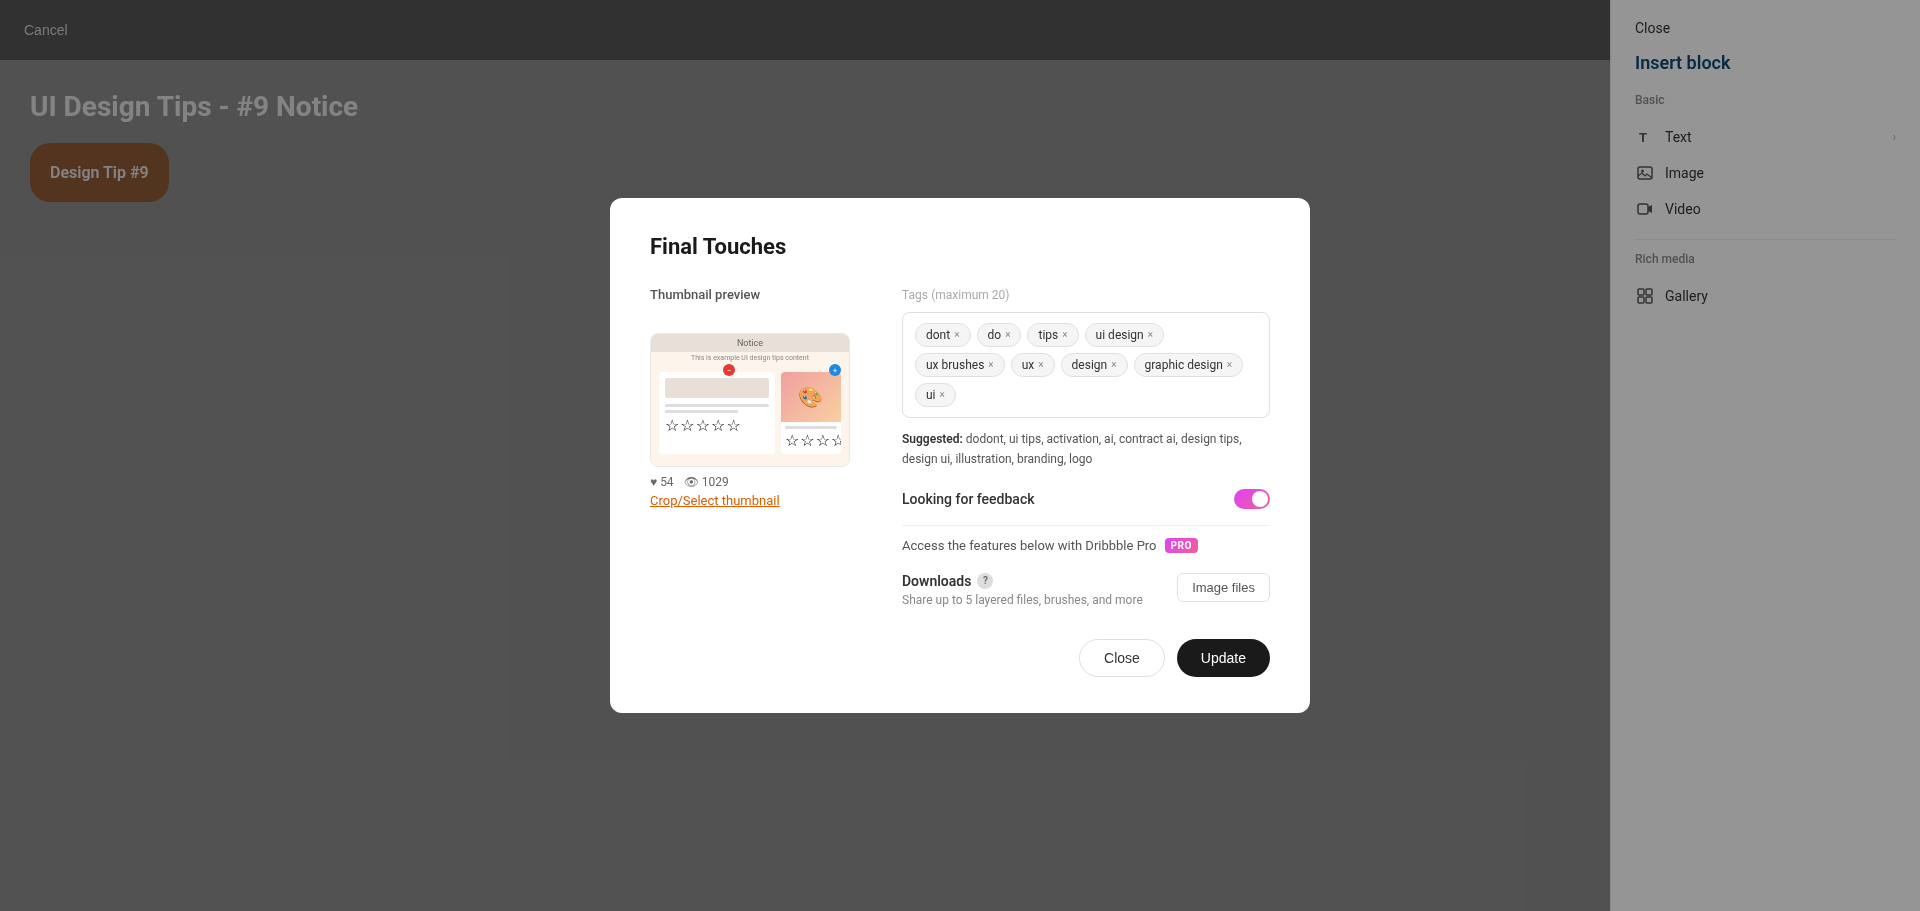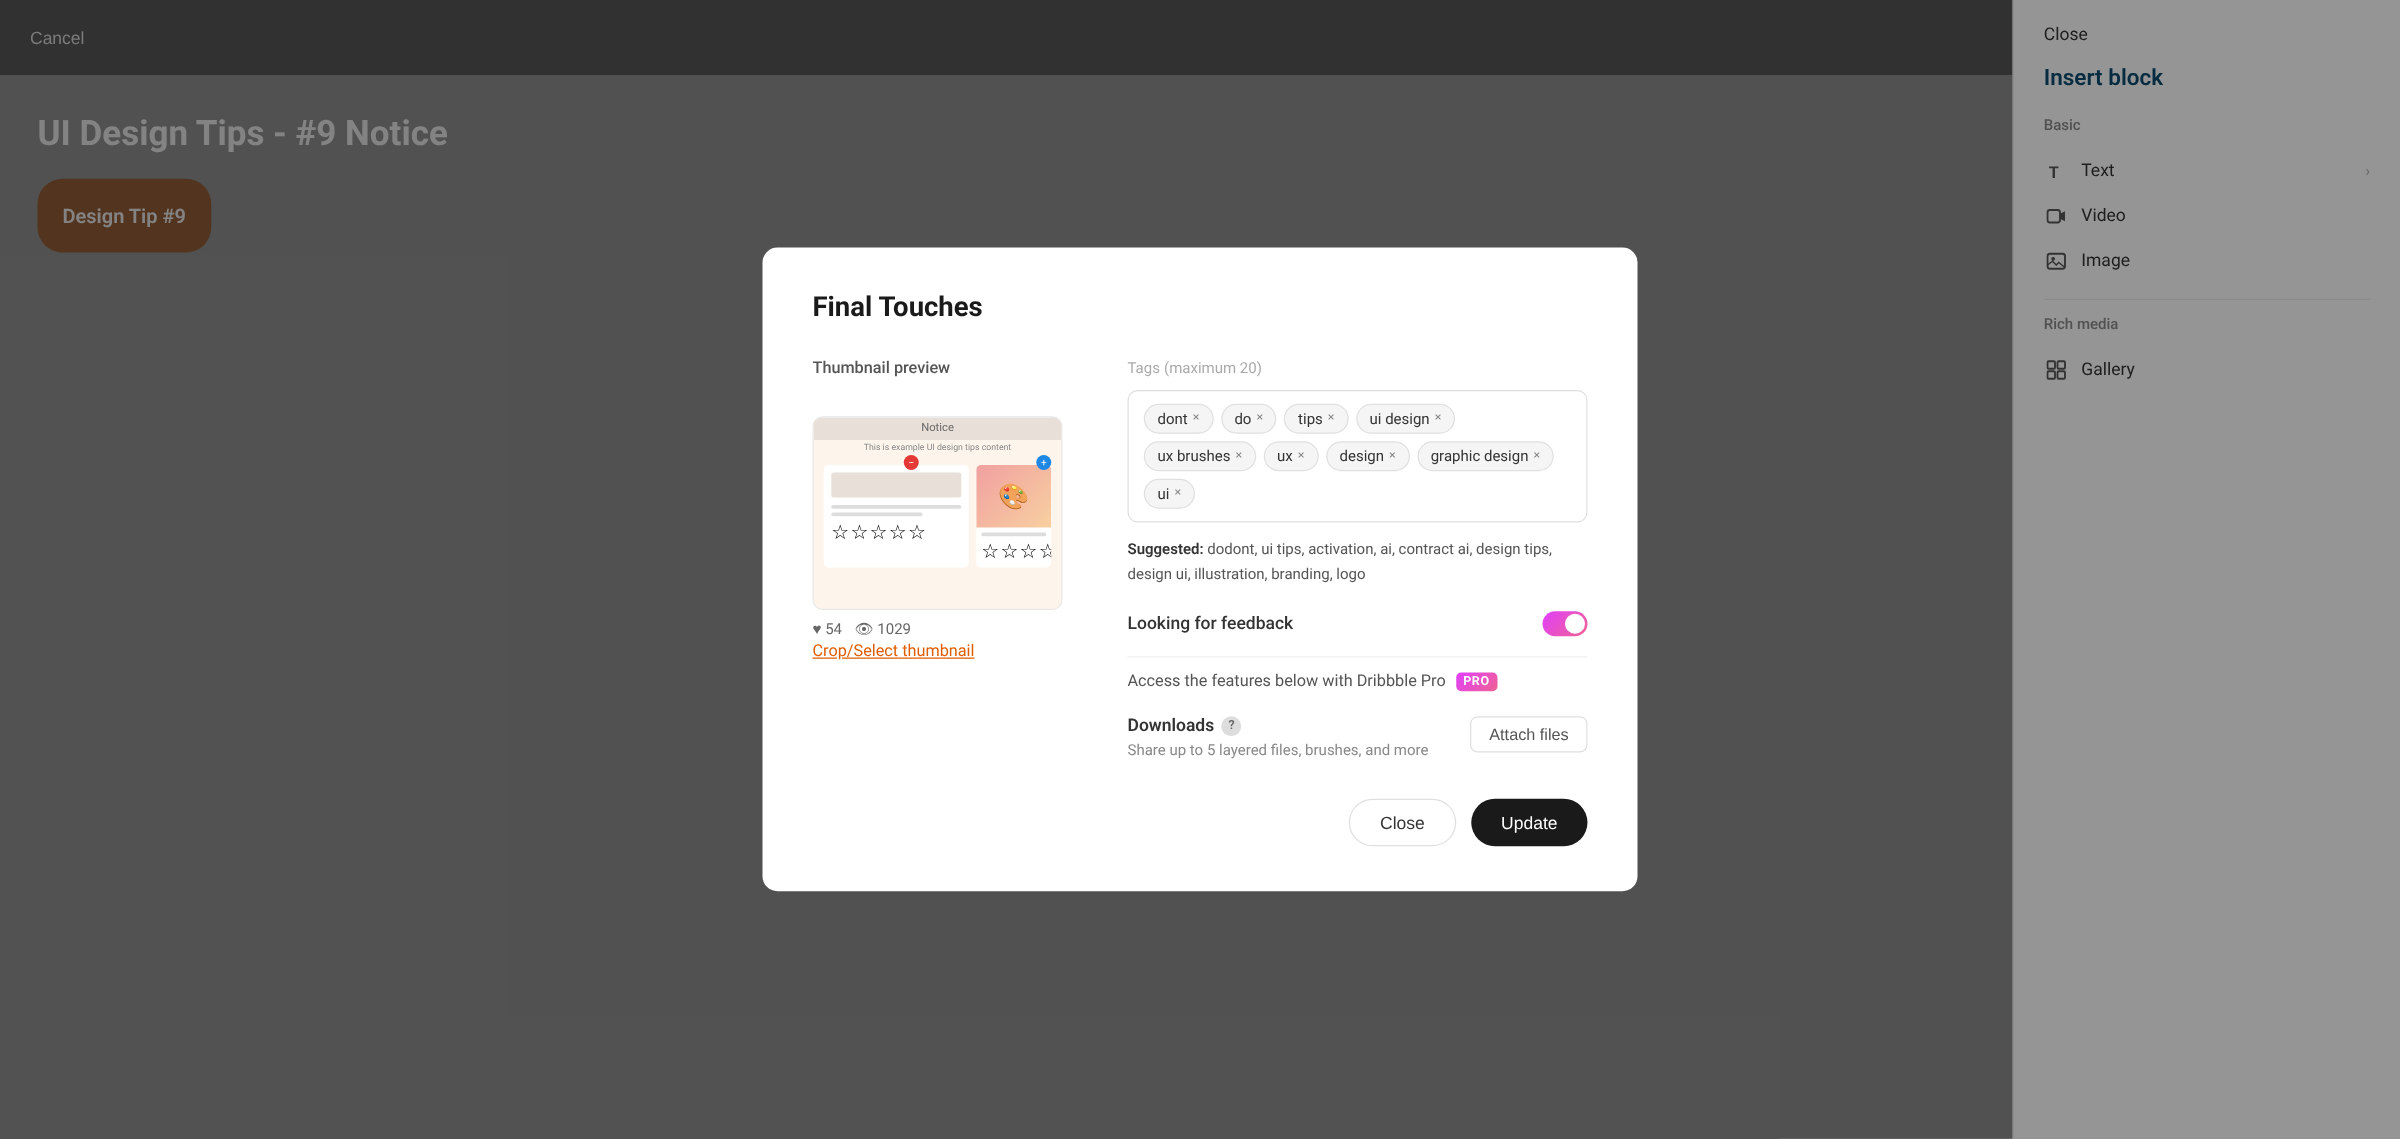--- a/index.html
+++ b/index.html
@@ -184,21 +184,21 @@
 
     .section-label {
       font-size: 13px;
       color: #555;
       margin-bottom: 28px;
       font-weight: 500;
     }
 
     .thumbnail-preview {
       width: 200px;
-      height: 155px;
+      height: 134px;
       background: #fdf5ec;
       border-radius: 8px;
       overflow: hidden;
       position: relative;
       margin-bottom: 8px;
       border: 1px solid #e8e8e8;
       margin-top: 31px;
     }
 
     .thumb-header {
@@ -519,36 +519,36 @@
           <text x="2" y="13" font-size="13" font-weight="700" fill="#555">T</text>
         </svg>
     </div>
     <span class="sidebar-item-label">Text</span>
     <span class="sidebar-item-arrow">›</span>
   </div>
 
   <div class="sidebar-item">
     <div class="sidebar-item-icon">
       <svg width="16" height="16" viewBox="0 0 16 16" fill="none">
-          <rect x="1" y="3" width="10" height="10" rx="2" stroke="#555" stroke-width="1.5" fill="none"></rect>
-          <path d="M11 6l4-2v8l-4-2V6z" fill="#555"></path>
-        </svg>
-    </div>
-    <span class="sidebar-item-label">Video</span>
-  </div>
-
-  <div class="sidebar-item">
-    <div class="sidebar-item-icon">
-      <svg width="16" height="16" viewBox="0 0 16 16" fill="none">
           <rect x="1" y="2" width="14" height="12" rx="2" stroke="#555" stroke-width="1.5" fill="none"></rect>
           <circle cx="5.5" cy="6" r="1.5" fill="#555"></circle>
           <path d="M1 11l4-3 3 3 2-2 5 4" stroke="#555" stroke-width="1.2" fill="none"></path>
         </svg>
     </div>
     <span class="sidebar-item-label">Image</span>
+  </div>
+
+  <div class="sidebar-item">
+    <div class="sidebar-item-icon">
+      <svg width="16" height="16" viewBox="0 0 16 16" fill="none">
+          <rect x="1" y="3" width="10" height="10" rx="2" stroke="#555" stroke-width="1.5" fill="none"></rect>
+          <path d="M11 6l4-2v8l-4-2V6z" fill="#555"></path>
+        </svg>
+    </div>
+    <span class="sidebar-item-label">Video</span>
   </div>
 
   <div class="sidebar-divider"></div>
 
   <div class="sidebar-section-label">Rich media</div>
 
   <div class="sidebar-item">
     <div class="sidebar-item-icon">
       <svg width="16" height="16" viewBox="0 0 16 16" fill="none">
           <rect x="1" y="1" width="6" height="6" rx="1" stroke="#555" stroke-width="1.5" fill="none"></rect>
@@ -682,21 +682,21 @@
         </div>
 
         <div class="downloads-section">
           <div class="downloads-left">
             <div class="downloads-title">
               <span>Downloads</span>
               <span class="help-icon">?</span>
             </div>
             <div class="downloads-desc">Share up to 5 layered files, brushes, and more</div>
           </div>
-          <button class="attach-btn">Attach files</button>
+          <button class="attach-btn">Image files</button>
         </div>
       </div>
     </div>
 
     <div class="modal-footer">
       <button class="close-btn">Close</button>
       <button class="update-btn">Update</button>
     </div>
   </div>
 </div>

